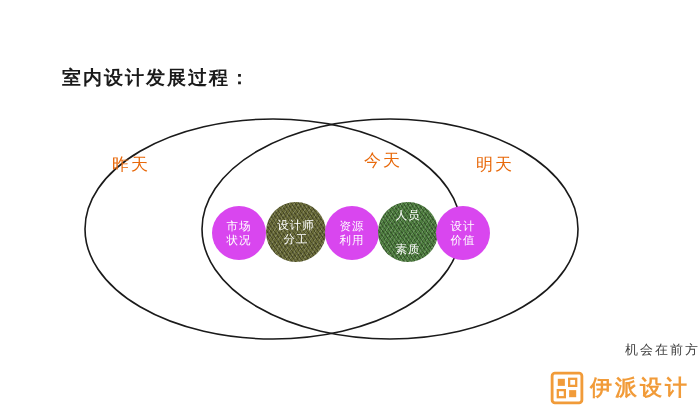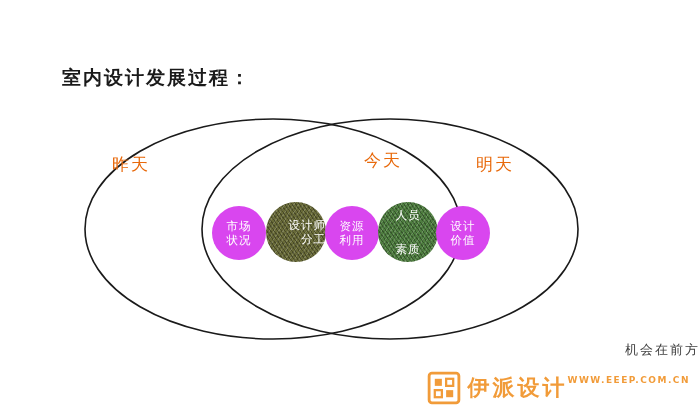--- a/index.html
+++ b/index.html
@@ -51,21 +51,21 @@
     flex-direction: column;
     align-items: center;
     justify-content: center;
     text-align: center;
     color: #ffffff;
     font-size: 11.5px;
     line-height: 1.25;
     letter-spacing: 1px;
   }
   .c-blue { background-color: #d946ef; }
-  .c-olive { background-color: #686A38; align-items: flex-end; }
+  .c-olive { background-color: #686A38; }
   .c-green { background-color: #4E7D3F; gap: 19px; }
   .textured {
     background-image:
       repeating-linear-gradient(55deg, rgba(0,0,0,.30) 0 1px, transparent 1px 3px),
       repeating-linear-gradient(-60deg, rgba(255,255,255,.16) 0 1px, transparent 1px 4px);
   }
   .circ-1 { left: 212px; top: 206px; width: 54px; height: 54px; }
   .circ-2 { left: 266px; top: 202px; width: 60px; height: 60px; }
   .circ-3 { left: 325px; top: 206px; width: 54px; height: 54px; font-family: Liberation Serif, serif; }
   .circ-4 { left: 378px; top: 202px; width: 60px; height: 60px; }
@@ -155,17 +155,16 @@
   <div class="watermark">
     <svg class="wm-logo" viewBox="0 0 24 24" aria-hidden="true">
       <rect x="1.5" y="1.5" width="21" height="21" rx="2" fill="none" stroke="#F08E1E" stroke-width="2"></rect>
       <rect x="5.5" y="5.5" width="5" height="5" fill="#F08E1E"></rect>
       <rect x="13.5" y="5.5" width="5" height="5" fill="none" stroke="#F08E1E" stroke-width="1.6"></rect>
       <rect x="5.5" y="13.5" width="5" height="5" fill="none" stroke="#F08E1E" stroke-width="1.6"></rect>
       <rect x="13.5" y="13.5" width="5" height="5" fill="#F08E1E"></rect>
     </svg>
     <div class="wm-text">
       <span class="wm-brand">伊派设计</span>
-      <span class="wm-url">WWW.EEEP.COM.CN</span>
     </div>
   </div>
 
 </div>
 
 </body></html>

